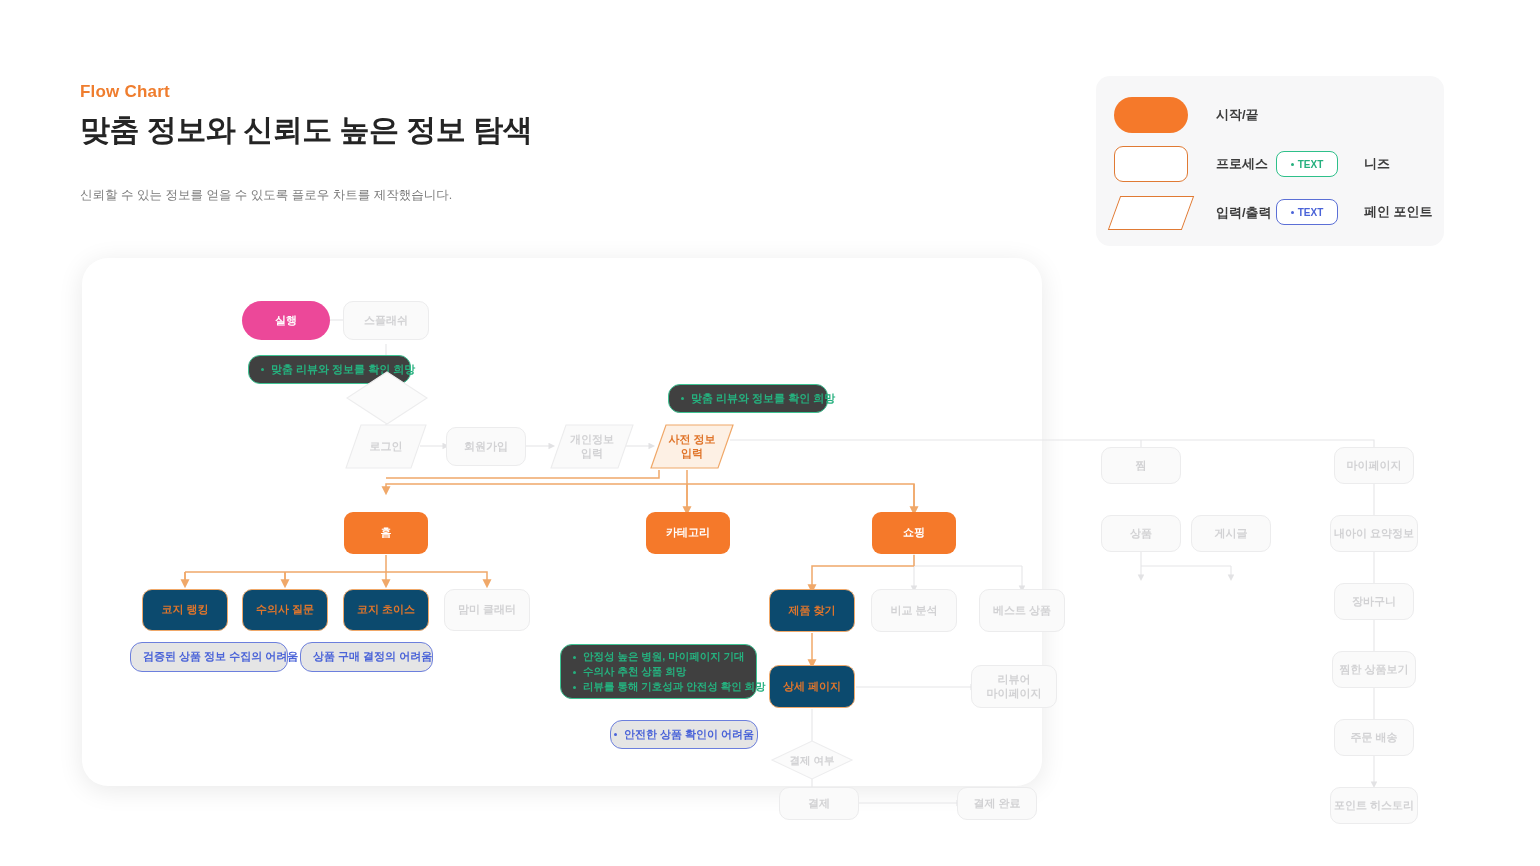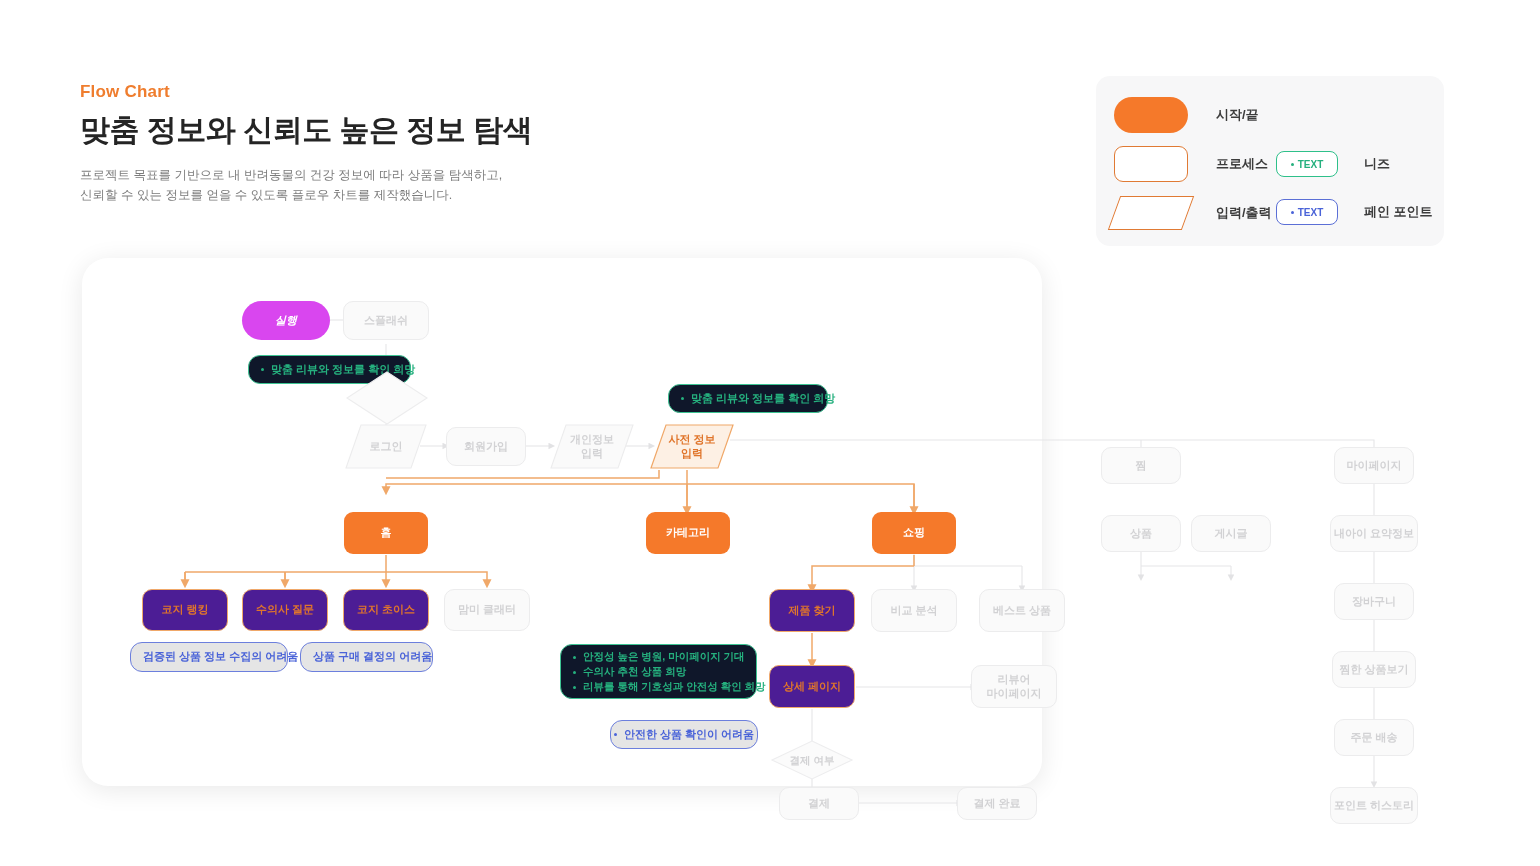--- a/index.html
+++ b/index.html
@@ -45,25 +45,25 @@
     box-shadow:0 4px 26px rgba(0,0,0,.09);
   }
   
   #canvas{position:absolute;left:0;top:0;width:1540px;height:866px;pointer-events:none;}
 
   .node{position:absolute;box-sizing:border-box;display:flex;align-items:center;
         justify-content:center;text-align:center;font-size:11px;font-weight:bold;
         line-height:1.25;pointer-events:auto;}
   
   .v-term{background:#f5792a;color:#fff;border-radius:9px;}
-  .v-term-pill{background:#d946ef;color:#fff;border-radius:22px;font-style:italic;}
-  .v-proc-on{background:#4c1d95;color:#e0752b;border:1.2px solid #f0a869;border-radius:10px;}
+  .v-term-pill{background:#ec4899;color:#fff;border-radius:22px;}
+  .v-proc-on{background:#0c4a6e;color:#e0752b;border:1.2px solid #f0a869;border-radius:10px;}
   .v-proc-off{background:#fafafa;color:#d2d2d4;border:1.1px solid #ececed;border-radius:10px;}
   .v-io-off{background:#fafafa;color:#d2d2d4;border:1.1px solid #ececed;}
-  .v-need{background:#0f172a;color:#25b07e;border:1.2px solid #3dc493;border-radius:12px;
+  .v-need{background:#404040;color:#25b07e;border:1.2px solid #3dc493;border-radius:12px;
           justify-content:flex-start;text-align:left;padding:5px 12px;}
   .v-pain{background:#e5e5e5;color:#4a63d8;border:1.2px solid #6c7fdd;border-radius:12px;
           justify-content:flex-start;text-align:left;padding:4px 12px;}
   .bullets{list-style:none;margin:0;padding:0;}
   .bullets li{position:relative;padding-left:10px;white-space:nowrap;font-size:10.5px;line-height:1.45;}
   .bullets li:before{content:"";position:absolute;left:0;top:7px;width:3px;height:3px;
                      border-radius:50%;background:currentColor;}
   .onelabel{position:relative;padding-left:10px;white-space:nowrap;}
   .onelabel:before{content:"";position:absolute;left:0;top:50%;margin-top:-1.5px;
                    width:3px;height:3px;border-radius:50%;background:currentColor;}
@@ -71,21 +71,21 @@
 </style>
 </head>
 <body>
 
 <div class="root">
 
   <div id="header">
     <div id="kicker">Flow Chart</div>
     <h1 id="title">맞춤 정보와 신뢰도 높은 정보 탐색</h1>
     <p id="subtitle">
-      <span>프로젝트 목표를 기반으로 내 반려동물의 건강 정보에 따라 상품을 탐색하고,</span><br>
+      <br>
       <span>신뢰할 수 있는 정보를 얻을 수 있도록 플로우 차트를 제작했습니다.</span>
     </p>
   </div>
 
   <div id="legend">
 
     <div class="lg-row" style="left:18px;top:21px;">
       <div class="shp-term"></div>
       <div class="lg-label" style="margin-left:28px;">시작/끝</div>
     </div>

